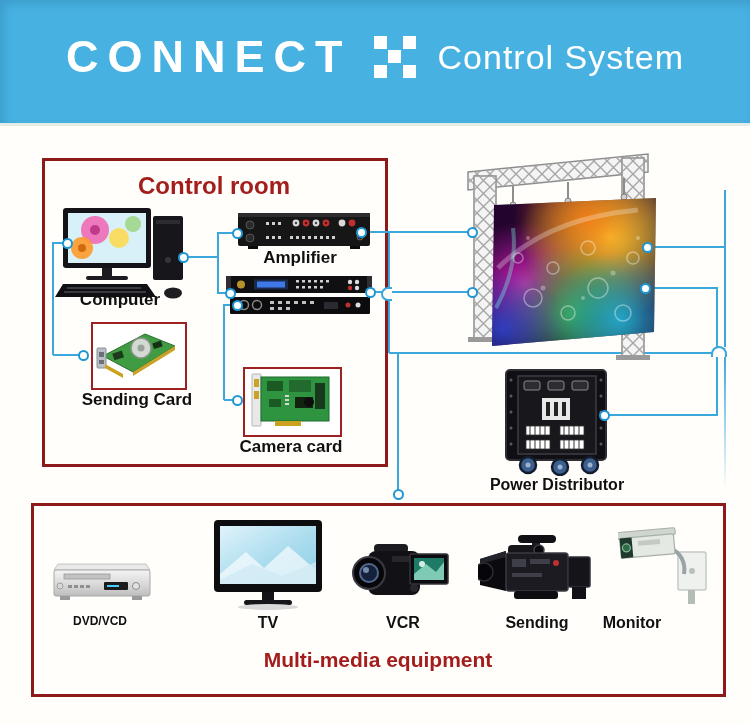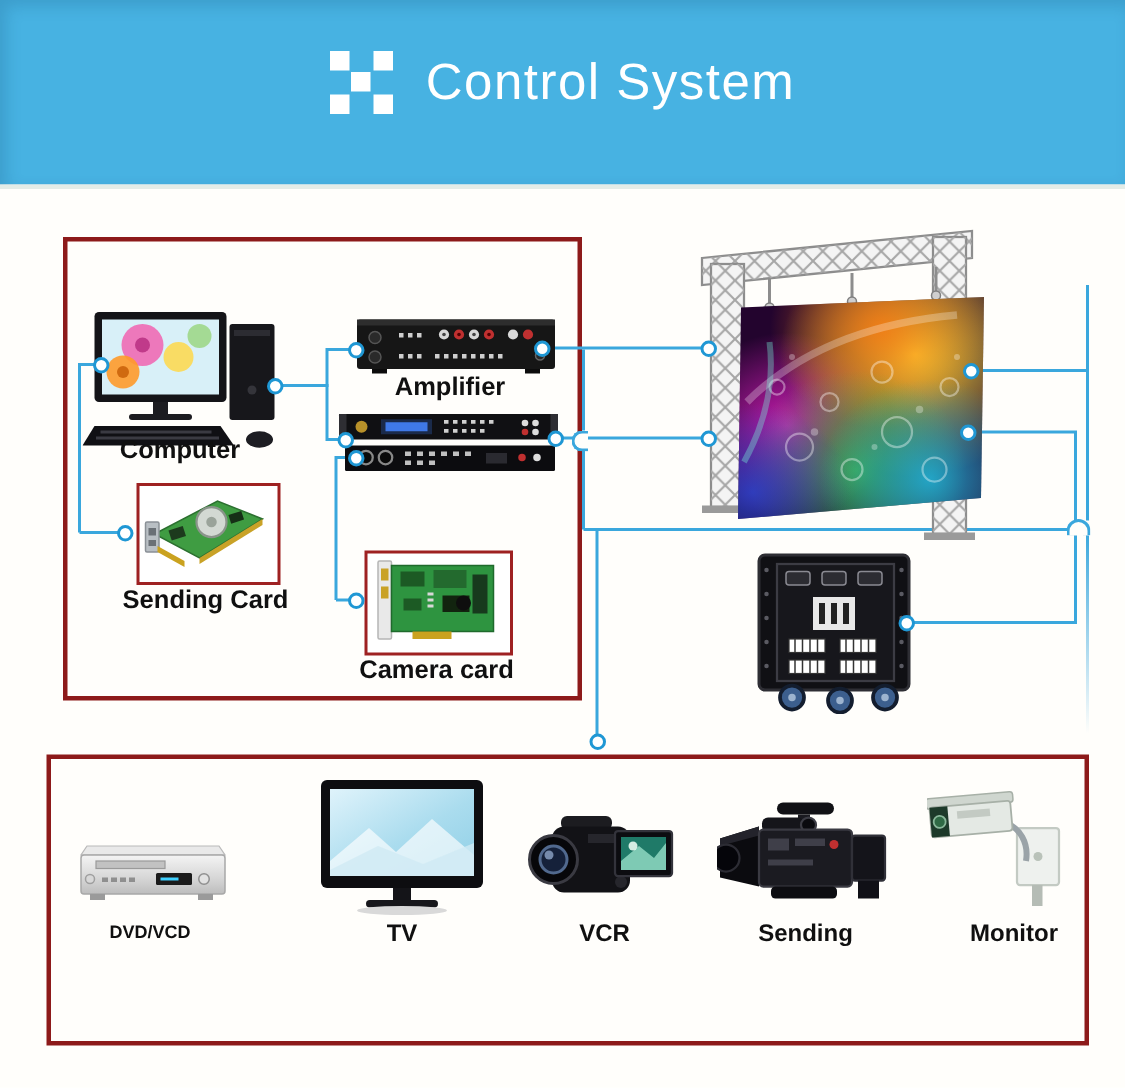--- a/index.html
+++ b/index.html
@@ -36,38 +36,41 @@
         border-radius:50%;z-index:6;}
   .dev{position:absolute;z-index:3;line-height:0;}
 </style>
 </head>
 <body>
 
 <div class="page">
 
   <div class="banner">
     <div class="banner-row">
+      <span class="brand">CONNECT</span>
       <span class="logo">
         <span class="s1"></span>
           <span class="s2"></span>
           <span class="s3"></span>
           <span class="s4"></span>
           <span class="s5"></span>
       </span>
       <span class="subtitle">Control System</span>
     </div>
   </div>
   <div class="banner-edge"></div>
 
   <div class="redbox" style="left:42px;top:158px;width:340px;height:303px;"></div>
+  <div class="red-title" style="left:214px;top:172px;font-size:24px;">Control room</div>
 
   <div class="smallredbox" style="left:91px;top:322px;width:92px;height:64px;"></div>
   <div class="smallredbox" style="left:243px;top:367px;width:95px;height:66px;"></div>
 
   <div class="redbox" style="left:31px;top:503px;width:689px;height:188px;"></div>
+  <div class="red-title" style="left:378px;top:648px;font-size:21px;">Multi-media equipment</div>
 
   <div class="hline" style="left:53px;top:242px;width:15px;"></div>
   <div class="vline" style="left:52px;top:242px;height:113px;"></div>
   <div class="hline" style="left:53px;top:354px;width:31px;"></div>
 
   <div class="hline" style="left:186px;top:256px;width:33px;"></div>
   <div class="vline" style="left:217px;top:232px;height:62px;"></div>
   <div class="hline" style="left:218px;top:232px;width:17px;"></div>
   <div class="hline" style="left:218px;top:292px;width:11px;"></div>
 
@@ -390,20 +393,21 @@
       <g>
         <circle cx="30" cy="99" r="8" fill="#3c5f8e" stroke="#131d2e" stroke-width="2.5"></circle>
           <circle cx="30" cy="99" r="2.5" fill="#9db4cf"></circle>
         <circle cx="62" cy="101" r="8" fill="#3c5f8e" stroke="#131d2e" stroke-width="2.5"></circle>
           <circle cx="62" cy="101" r="2.5" fill="#9db4cf"></circle>
         <circle cx="92" cy="99" r="8" fill="#3c5f8e" stroke="#131d2e" stroke-width="2.5"></circle>
           <circle cx="92" cy="99" r="2.5" fill="#9db4cf"></circle>
       </g>
     </svg>
   </div>
+  <div class="lbl" style="left:557px;top:476px;font-size:16px;">Power Distributor</div>
 
   <div class="dev" style="left:52px;top:556px;">
     <svg width="100" height="52" viewBox="0 0 100 52">
       <defs>
           <linearGradient id="silver" x1="0" y1="0" x2="0" y2="1">
         <stop offset="0%" stop-color="#f4f4f4"></stop>
             <stop offset="60%" stop-color="#d6d6d6"></stop>
             <stop offset="100%" stop-color="#bdbdbd"></stop>
       </linearGradient>
         </defs>
@@ -494,15 +498,15 @@
       <path d="M52 24 C 62 28, 68 38, 66 50" stroke="#9aa3a8" stroke-width="4" fill="none"></path>
       <g transform="rotate(-5 30 18)">
         <rect x="0" y="6" width="58" height="7" rx="2" fill="#cfd6cf" stroke="#a7b0a7" stroke-width="1"></rect>
         <rect x="2" y="12" width="54" height="20" rx="2" fill="#e4e9e4" stroke="#a7b0a7" stroke-width="1.2"></rect>
         <rect x="2" y="12" width="12" height="20" fill="#1d3a2a"></rect>
         <circle cx="8" cy="22" r="4" fill="#2f6a45" stroke="#89b79a" stroke-width="1.2"></circle>
         <rect x="20" y="16" width="22" height="5" fill="#c3cac3"></rect>
       </g>
     </svg>
   </div>
-  <div class="lbl" style="left:676px;top:614px;font-size:16px;">Monitor</div>
+  <div class="lbl" style="left:632px;top:614px;font-size:16px;">Monitor</div>
 
 </div>
 
 </body></html>

